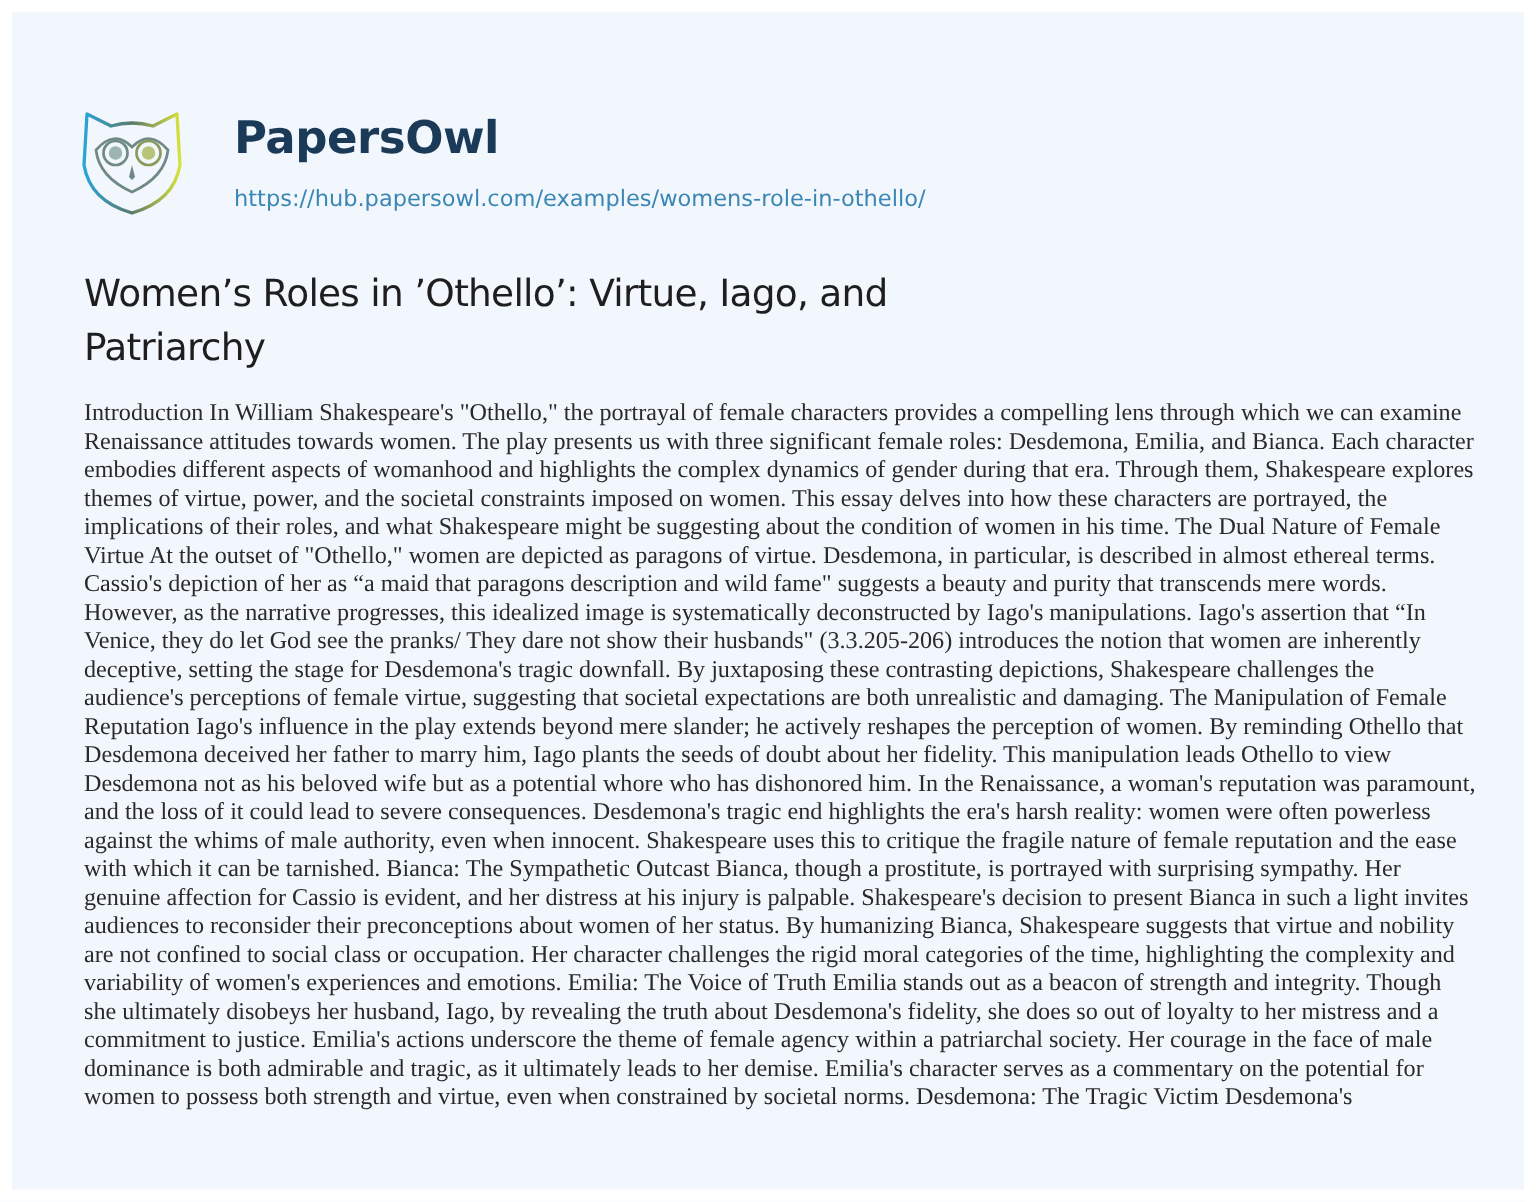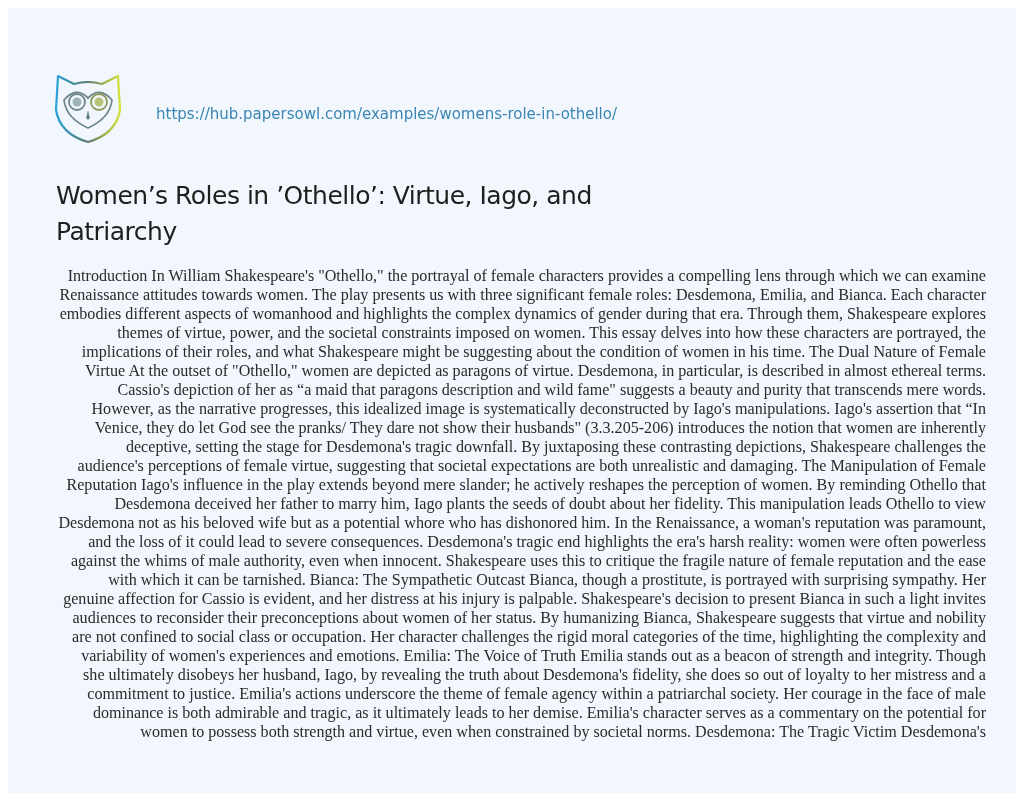--- a/index.html
+++ b/index.html
@@ -69,21 +69,20 @@
     .body-text {
       position: absolute;
       left: 48px;
       top: 258px;
       width: 930px;
       font-family: "Liberation Serif", serif;
       font-size: 16.1px;
       line-height: 19px;
       color: #2a2a2a;
       margin: 0;
-      text-align: right;
     }
   </style>
 </head>
 <body>
 
 <div class="page">
   <div class="header">
     <svg class="logo" viewBox="0 0 76 76">
       <defs>
         <linearGradient id="owlgrad" x1="0" y1="0" x2="1" y2="0">
@@ -94,20 +93,21 @@
       </defs>
       <path d="M8 6 L24 14 Q38 10 52 14 L68 6 L70 40 Q66 64 38 72 Q10 64 6 40 Z" fill="none" stroke="url(#owlgrad)" stroke-width="2.2" stroke-linejoin="round"></path>
       <path d="M14 30 Q26 16 38 28 Q50 16 62 30 Q60 48 38 58 Q16 48 14 30 Z" fill="none" stroke="#6f8a86" stroke-width="1.8"></path>
       <circle cx="27" cy="32" r="8" fill="none" stroke="#6f8a86" stroke-width="1.8"></circle>
       <circle cx="27" cy="32" r="4.5" fill="#9cb5b3"></circle>
       <circle cx="49" cy="32" r="8" fill="none" stroke="#8a9a5a" stroke-width="1.8"></circle>
       <circle cx="49" cy="32" r="4.5" fill="#b8c47a"></circle>
       <path d="M38 40 L36 48 L38 50 L40 48 Z" fill="#6f8a86"></path>
     </svg>
     <div class="brand">
+      <span class="brand-name">PapersOwl</span>
       <span class="brand-url">https://hub.papersowl.com/examples/womens-role-in-othello/</span>
     </div>
   </div>
 
   <h1 class="title">Women’s Roles in ’Othello’: Virtue, Iago, and Patriarchy</h1>
 
   <p class="body-text">Introduction In William Shakespeare's "Othello," the portrayal of female characters provides a compelling lens through which we can examine Renaissance attitudes towards women. The play presents us with three significant female roles: Desdemona, Emilia, and Bianca. Each character embodies different aspects of womanhood and highlights the complex dynamics of gender during that era. Through them, Shakespeare explores themes of virtue, power, and the societal constraints imposed on women. This essay delves into how these characters are portrayed, the implications of their roles, and what Shakespeare might be suggesting about the condition of women in his time. The Dual Nature of Female Virtue At the outset of "Othello," women are depicted as paragons of virtue. Desdemona, in particular, is described in almost ethereal terms. Cassio's depiction of her as “a maid that paragons description and wild fame" suggests a beauty and purity that transcends mere words. However, as the narrative progresses, this idealized image is systematically deconstructed by Iago's manipulations. Iago's assertion that “In Venice, they do let God see the pranks/ They dare not show their husbands" (3.3.205-206) introduces the notion that women are inherently deceptive, setting the stage for Desdemona's tragic downfall. By juxtaposing these contrasting depictions, Shakespeare challenges the audience's perceptions of female virtue, suggesting that societal expectations are both unrealistic and damaging. The Manipulation of Female Reputation Iago's influence in the play extends beyond mere slander; he actively reshapes the perception of women. By reminding Othello that Desdemona deceived her father to marry him, Iago plants the seeds of doubt about her fidelity. This manipulation leads Othello to view Desdemona not as his beloved wife but as a potential whore who has dishonored him. In the Renaissance, a woman's reputation was paramount, and the loss of it could lead to severe consequences. Desdemona's tragic end highlights the era's harsh reality: women were often powerless against the whims of male authority, even when innocent. Shakespeare uses this to critique the fragile nature of female reputation and the ease with which it can be tarnished. Bianca: The Sympathetic Outcast Bianca, though a prostitute, is portrayed with surprising sympathy. Her genuine affection for Cassio is evident, and her distress at his injury is palpable. Shakespeare's decision to present Bianca in such a light invites audiences to reconsider their preconceptions about women of her status. By humanizing Bianca, Shakespeare suggests that virtue and nobility are not confined to social class or occupation. Her character challenges the rigid moral categories of the time, highlighting the complexity and variability of women's experiences and emotions. Emilia: The Voice of Truth Emilia stands out as a beacon of strength and integrity. Though she ultimately disobeys her husband, Iago, by revealing the truth about Desdemona's fidelity, she does so out of loyalty to her mistress and a commitment to justice. Emilia's actions underscore the theme of female agency within a patriarchal society. Her courage in the face of male dominance is both admirable and tragic, as it ultimately leads to her demise. Emilia's character serves as a commentary on the potential for women to possess both strength and virtue, even when constrained by societal norms. Desdemona: The Tragic Victim Desdemona's</p>
 </div>
 
 </body></html>

